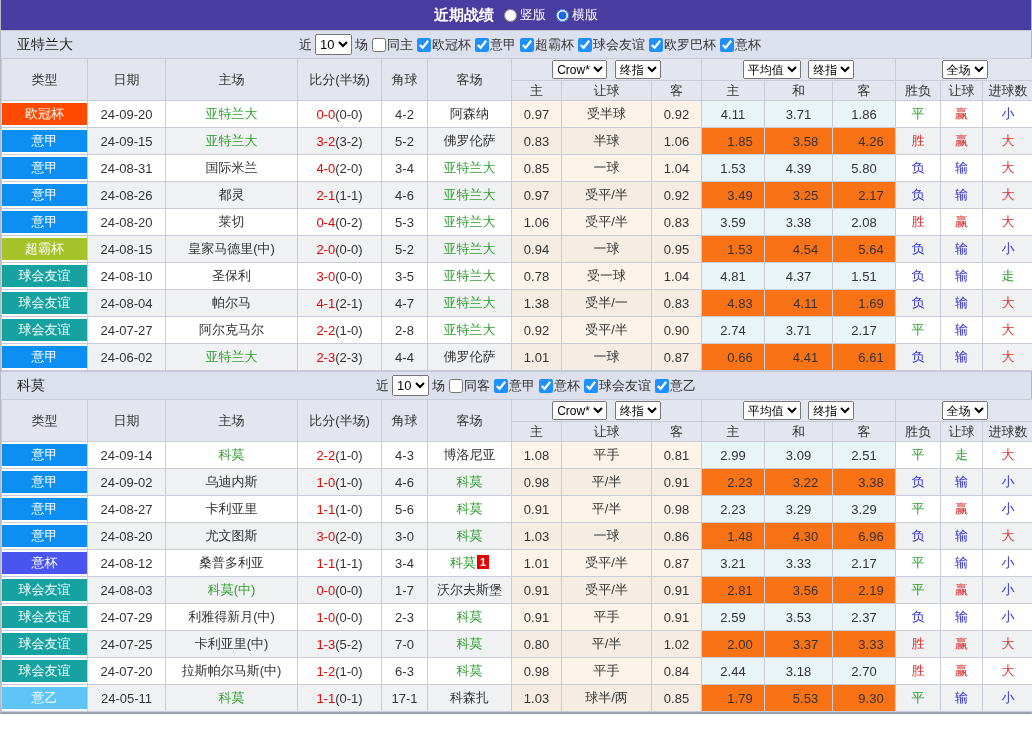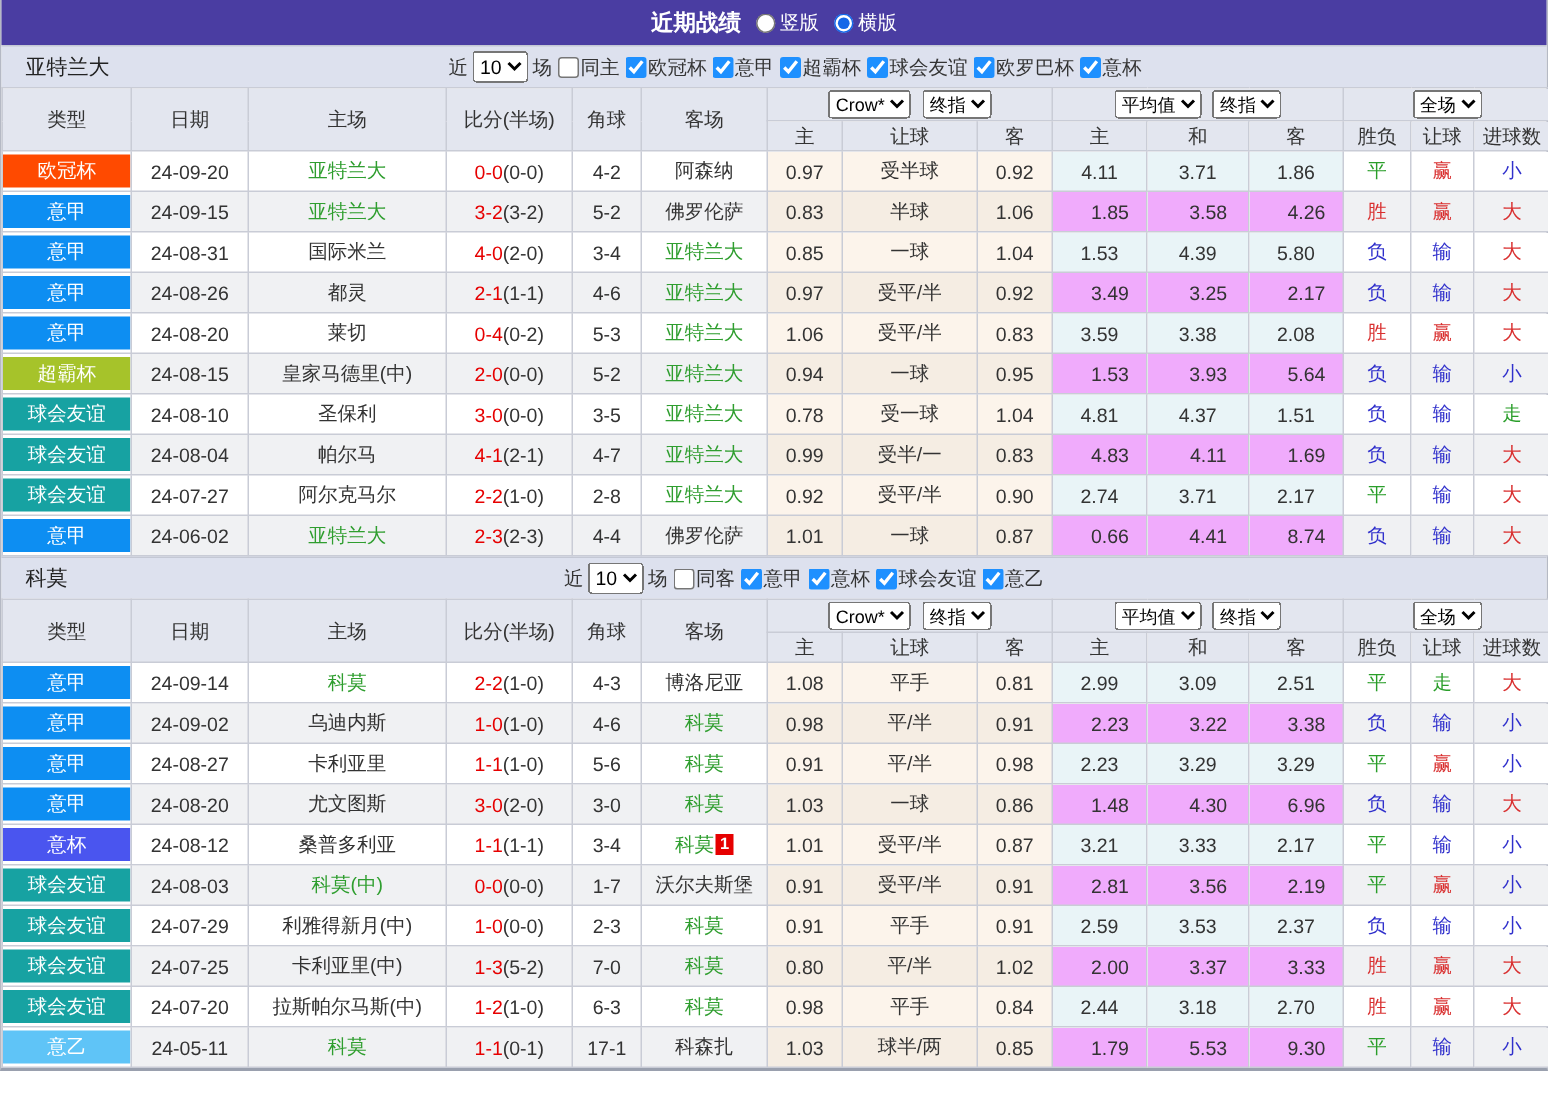--- a/index.html
+++ b/index.html
@@ -33,21 +33,21 @@
   th, td { border: 1px solid #c9ccd6; text-align: center; vertical-align: middle; overflow: hidden; white-space: nowrap; }
   thead th { background: #e3e6ef; font-weight: normal; color: #333; }
   thead tr.drop-row th { height: 22px; }
   thead tr.sub-row th { height: 20px; }
   thead select { font-size: 12px; height: 19px; margin: 0 2px; }
   tbody tr { height: 26px; background: #fff; }
   tbody tr.even { background: #f0f1f3; }
   td.warm { background: #fcf4eb; }
   tr.even td.warm { background: #f5ede3; }
   td.cool { background: #e9f4f7; }
-  tr.even td.cool { background: #f0abfc; padding-left: 14px; }
+  tr.even td.cool { background: #f97316; padding-left: 14px; }
   td.type-cell { padding: 0; background: #fff; }
   td.type-cell .badge { margin: 2px 0; height: 22px; line-height: 22px; color: #fff; font-size: 13px; }
   .score-ft { color: #e60000; }
   .score-ht { color: #333; }
   .hl { color: #2f9e2f; }
   .card {
     display: inline-block; background: #e60000; color: #fff; font-size: 11px; font-weight: bold;
     width: 12px; height: 14px; line-height: 14px; margin-left: 1px; vertical-align: 1px; text-align: center;
   }
   .summary { height: 26px; line-height: 25px; text-align: center; font-size: 13px; color: #333; background: #fff; border-top: 1px solid #c9ccd6; }
@@ -260,21 +260,21 @@
             </td>
             <td>24-08-15</td>
             <td><span>皇家马德里(中)</span></td>
             <td><span class="score-ft">2-0</span><span class="score-ht">(0-0)</span></td>
             <td>5-2</td>
             <td><span class="hl">亚特兰大</span></td>
             <td class="warm">0.94</td>
             <td class="warm">一球</td>
             <td class="warm">0.95</td>
             <td class="cool">1.53</td>
-            <td class="cool">3.93</td>
+            <td class="cool">4.54</td>
             <td class="cool">5.64</td>
             <td style="color: rgb(48, 48, 204);">负</td>
             <td style="color: rgb(48, 48, 204);">输</td>
             <td style="color: rgb(48, 48, 204);">小</td>
           </tr>
           <tr>
             <td class="type-cell">
               <div class="badge" style="background: rgb(23, 162, 162);">球会友谊</div>
             </td>
             <td>24-08-10</td>
@@ -294,21 +294,21 @@
           </tr>
           <tr class="even">
             <td class="type-cell">
               <div class="badge" style="background: rgb(23, 162, 162);">球会友谊</div>
             </td>
             <td>24-08-04</td>
             <td><span>帕尔马</span></td>
             <td><span class="score-ft">4-1</span><span class="score-ht">(2-1)</span></td>
             <td>4-7</td>
             <td><span class="hl">亚特兰大</span></td>
-            <td class="warm">0.99</td>
+            <td class="warm">1.38</td>
             <td class="warm">受半/一</td>
             <td class="warm">0.83</td>
             <td class="cool">4.83</td>
             <td class="cool">4.11</td>
             <td class="cool">1.69</td>
             <td style="color: rgb(48, 48, 204);">负</td>
             <td style="color: rgb(48, 48, 204);">输</td>
             <td style="color: rgb(217, 48, 48);">大</td>
           </tr>
           <tr>
@@ -337,21 +337,21 @@
             <td>24-06-02</td>
             <td><span class="hl">亚特兰大</span></td>
             <td><span class="score-ft">2-3</span><span class="score-ht">(2-3)</span></td>
             <td>4-4</td>
             <td><span>佛罗伦萨</span></td>
             <td class="warm">1.01</td>
             <td class="warm">一球</td>
             <td class="warm">0.87</td>
             <td class="cool">0.66</td>
             <td class="cool">4.41</td>
-            <td class="cool">8.74</td>
+            <td class="cool">6.61</td>
             <td style="color: rgb(48, 48, 204);">负</td>
             <td style="color: rgb(48, 48, 204);">输</td>
             <td style="color: rgb(217, 48, 48);">大</td>
           </tr>
         </tbody>
     </table>
   </div>
 
   <div class="section">
     <div class="section-header">

